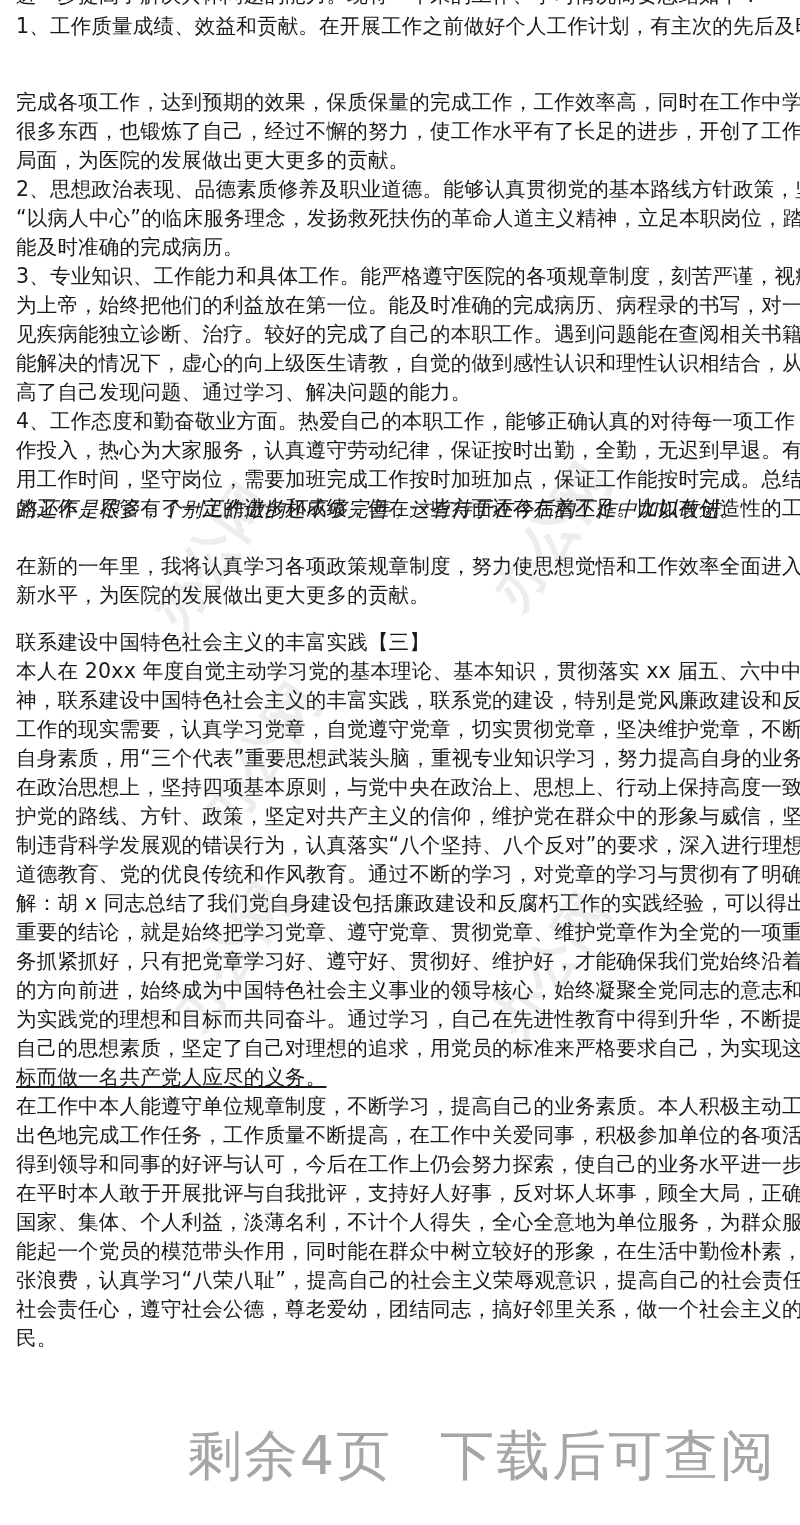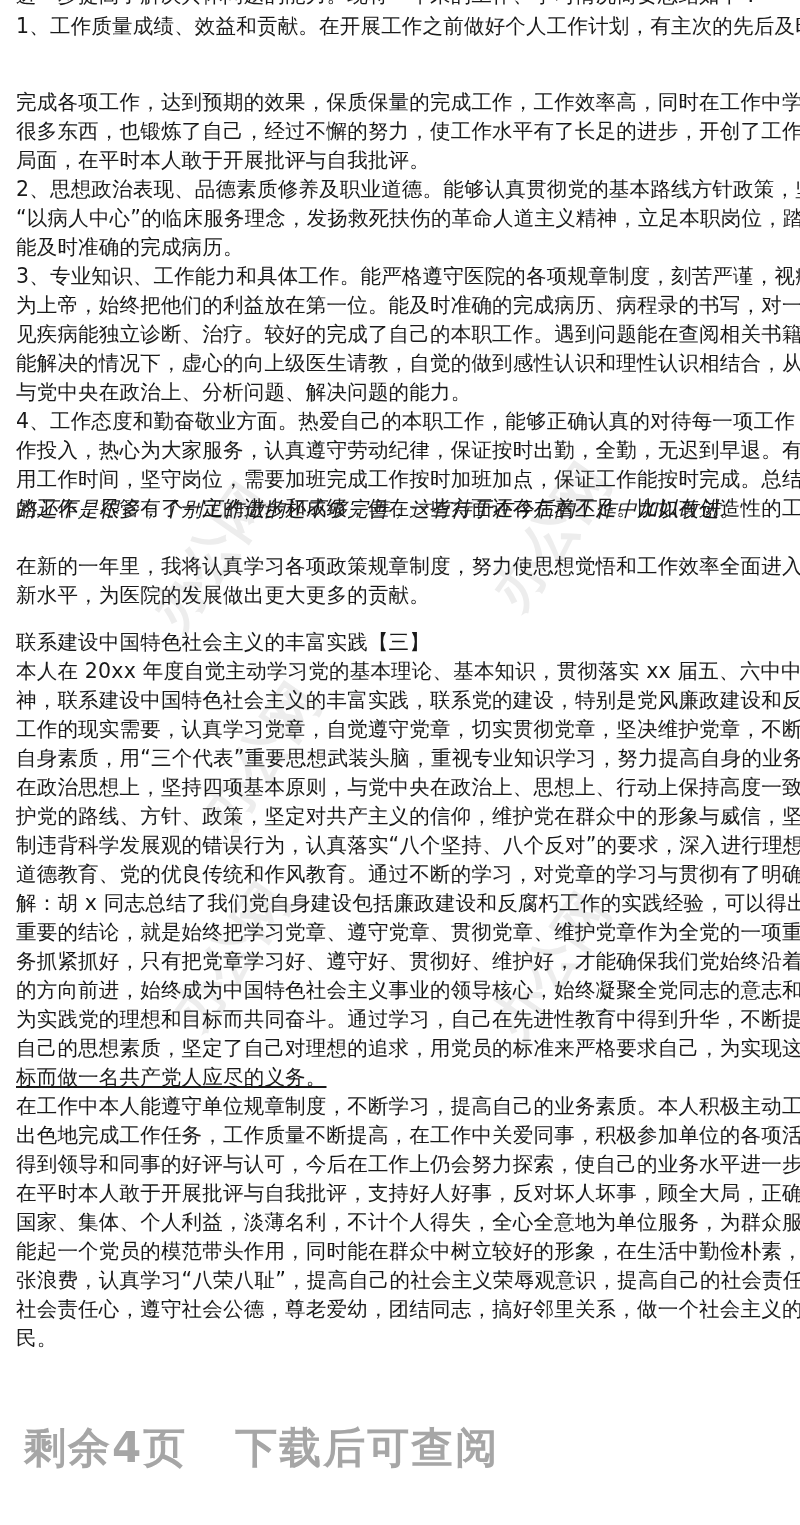--- a/index.html
+++ b/index.html
@@ -4,48 +4,48 @@
 <style>
   html, body { margin: 0; padding: 0; background: #ffffff; }
   body { width: 800px; height: 1525px; position: relative; overflow: hidden;
          font-family: "DejaVu Sans", "Liberation Sans", sans-serif; color: #1a1a1a; }
   .page { position: absolute; left: 0; top: 0; width: 800px; height: 1525px; }
   .line { position: absolute; left: 16px; width: 770px; font-size: 20.5px; line-height: 29px;
           white-space: nowrap; letter-spacing: 0.2px; }
   .cut { top: -19px; }
   .watermark { position: absolute; color: #ededed; font-size: 54px; font-weight: bold;
                transform: rotate(-55deg); pointer-events: none; white-space: nowrap; }
-  .footer { position: absolute; left: 0; top: 1420px; width: 800px; text-align: left;
-            font-size: 42px; font-weight: bold; color: #a6a6a6; letter-spacing: 2px; }
+  .footer { position: absolute; left: 0; top: 1420px; width: 800px; text-align: right;
+            font-size: 54px; font-weight: normal; color: #a6a6a6; letter-spacing: 2px; }
   .footer span { margin: 0 24px; }
 </style>
 </head>
 <body>
 
 <div class="page">
   <div class="watermark" style="left:130px; top:520px;">办公网</div>
   <div class="watermark" style="left:470px; top:500px;">办公网</div>
   <div class="watermark" style="left:180px; top:720px;">办公网</div>
   <div class="watermark" style="left:150px; top:920px;">办公网</div>
   <div class="watermark" style="left:470px; top:930px;">办公网</div>
 
   <div class="line cut">进一步提高了解决具体问题的能力。现将一年来的工作、学习情况简要总结如下：</div>
   <div id="lines">
       <div class="line" style="top: 12px;">1、工作质量成绩、效益和贡献。在开展工作之前做好个人工作计划，有主次的先后及时的</div>
       <div class="line" style="top: 88px;">完成各项工作，达到预期的效果，保质保量的完成工作，工作效率高，同时在工作中学习了</div>
       <div class="line" style="top: 117px;">很多东西，也锻炼了自己，经过不懈的努力，使工作水平有了长足的进步，开创了工作的新</div>
-      <div class="line" style="top: 146px;">局面，在平时本人敢于开展批评与自我批评。</div>
+      <div class="line" style="top: 146px;">局面，为医院的发展做出更大更多的贡献。</div>
       <div class="line" style="top: 175px;">2、思想政治表现、品德素质修养及职业道德。能够认真贯彻党的基本路线方针政策，坚持</div>
       <div class="line" style="top: 204px;">“以病人中心”的临床服务理念，发扬救死扶伤的革命人道主义精神，立足本职岗位，踏踏实</div>
       <div class="line" style="top: 233px;">能及时准确的完成病历。</div>
       <div class="line" style="top: 262px;">3、专业知识、工作能力和具体工作。能严格遵守医院的各项规章制度，刻苦严谨，视病人</div>
       <div class="line" style="top: 291px;">为上帝，始终把他们的利益放在第一位。能及时准确的完成病历、病程录的书写，对一些常</div>
       <div class="line" style="top: 320px;">见疾病能独立诊断、治疗。较好的完成了自己的本职工作。遇到问题能在查阅相关书籍仍不</div>
       <div class="line" style="top: 349px;">能解决的情况下，虚心的向上级医生请教，自觉的做到感性认识和理性认识相结合，从而提</div>
-      <div class="line" style="top: 378px;">与党中央在政治上、分析问题、解决问题的能力。</div>
+      <div class="line" style="top: 378px;">高了自己发现问题、通过学习、解决问题的能力。</div>
       <div class="line" style="top: 407px;">4、工作态度和勤奋敬业方面。热爱自己的本职工作，能够正确认真的对待每一项工作，工</div>
       <div class="line" style="top: 436px;">作投入，热心为大家服务，认真遵守劳动纪律，保证按时出勤，全勤，无迟到早退。有效利</div>
       <div class="line" style="top: 465px;">用工作时间，坚守岗位，需要加班完成工作按时加班加点，保证工作能按时完成。总结一年</div>
       <div class="line" style="top: 494px;">的工作，尽管有了一定的进步和成绩，但在一些方面还存在着不足。比如有创造性的工作思</div>
       <div class="line" style="top: 495px; font-style: italic;">路还不是很多，个别工作做的还不够完善，这有待于在今后的工作中加以改进。</div>
       <div class="line" style="top: 552px;">在新的一年里，我将认真学习各项政策规章制度，努力使思想觉悟和工作效率全面进入一个</div>
       <div class="line" style="top: 581px;">新水平，为医院的发展做出更大更多的贡献。</div>
       <div class="line" style="top: 628px;">联系建设中国特色社会主义的丰富实践【三】</div>
       <div class="line" style="top: 657px;">本人在 20xx 年度自觉主动学习党的基本理论、基本知识，贯彻落实 xx 届五、六中中全会精</div>
       <div class="line" style="top: 686px;">神，联系建设中国特色社会主义的丰富实践，联系党的建设，特别是党风廉政建设和反腐朽</div>

